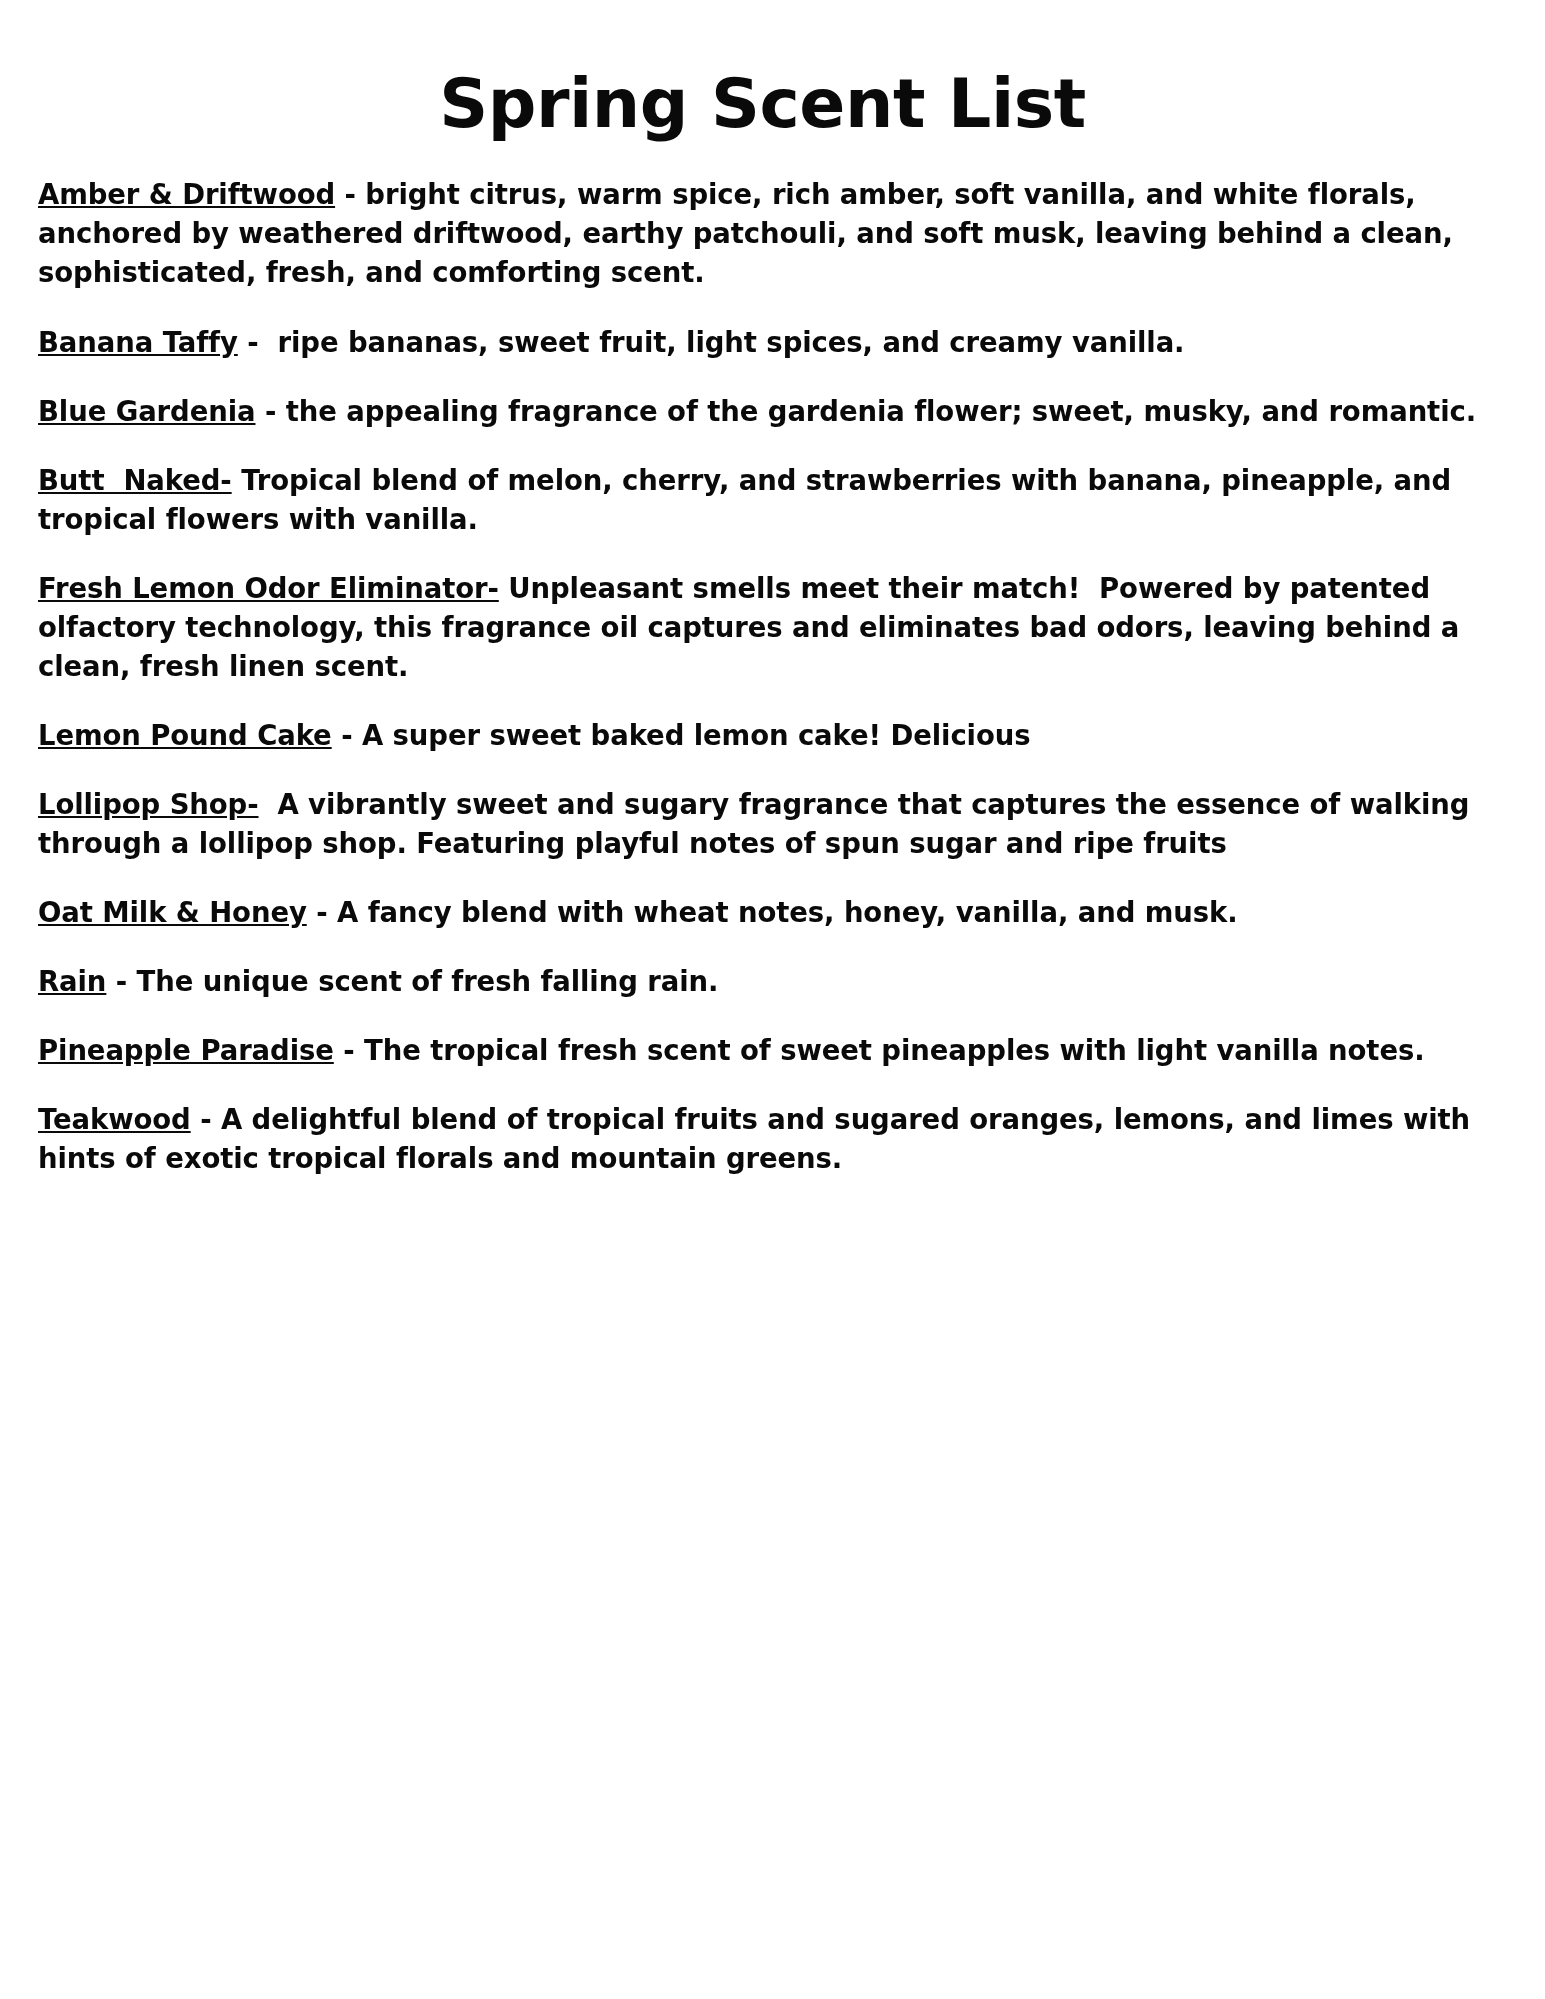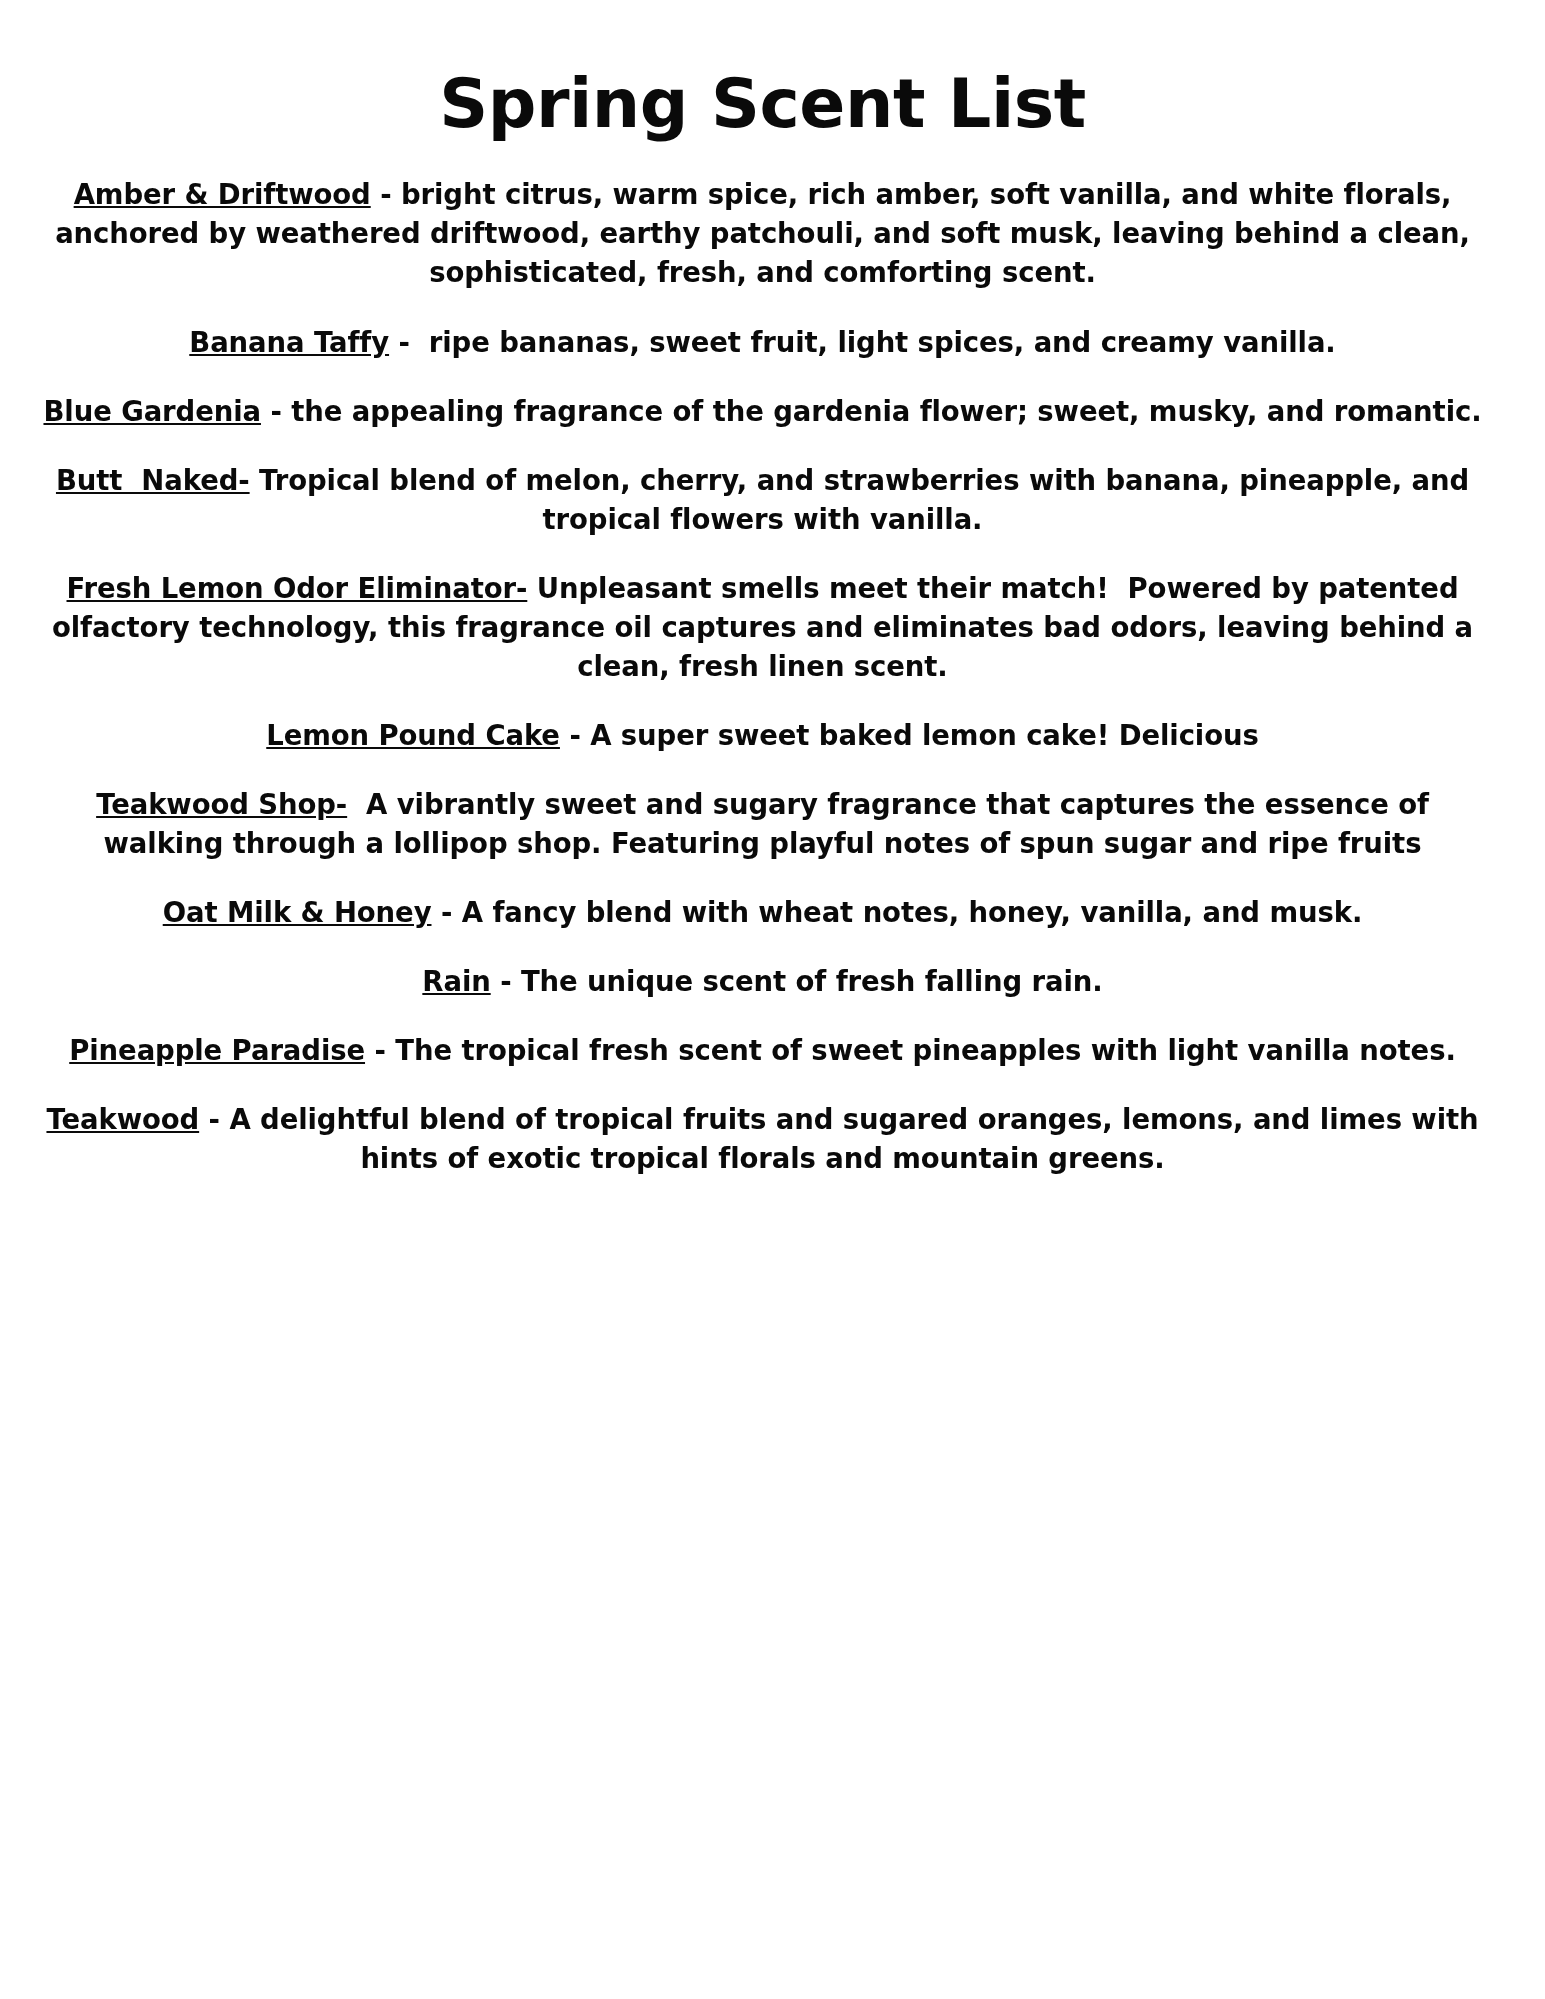--- a/index.html
+++ b/index.html
@@ -34,21 +34,21 @@
     margin: 0;
     padding: 0;
     list-style: none;
   }
   .scent-item {
     font-size: 27.5px;
     font-weight: 700;
     line-height: 1.42;
     margin: 0 0 30px 0;
     letter-spacing: -0.1px;
-    text-align: center;
+    text-align: left;
   }
   .scent-name {
     text-decoration: underline;
     text-underline-offset: 2px;
     font-weight: 700;
     white-space: pre-wrap;
   }
   .scent-desc {
     font-weight: 700;
     white-space: pre-wrap;
@@ -81,21 +81,21 @@
 
     <li class="scent-item">
       <span class="scent-name">Fresh Lemon Odor Eliminator-</span><span class="scent-desc"> Unpleasant smells meet their match!  Powered by patented olfactory technology, this fragrance oil captures and eliminates bad odors, leaving behind a clean, fresh linen scent.</span>
     </li>
 
     <li class="scent-item">
       <span class="scent-name">Lemon Pound Cake</span><span class="scent-desc"> - A super sweet baked lemon cake! Delicious</span>
     </li>
 
     <li class="scent-item">
-      <span class="scent-name">Teakwood Shop-</span><span class="scent-desc">  A vibrantly sweet and sugary fragrance that captures the essence of walking through a lollipop shop. Featuring playful notes of spun sugar and ripe fruits</span>
+      <span class="scent-name">Lollipop Shop-</span><span class="scent-desc">  A vibrantly sweet and sugary fragrance that captures the essence of walking through a lollipop shop. Featuring playful notes of spun sugar and ripe fruits</span>
     </li>
 
 
     <li class="scent-item">
       <span class="scent-name">Oat Milk &amp; Honey</span><span class="scent-desc"> - A fancy blend with wheat notes, honey, vanilla, and musk.</span>
     </li>
 
     <li class="scent-item">
       <span class="scent-name">Rain</span><span class="scent-desc"> - The unique scent of fresh falling rain.</span>
     </li>

